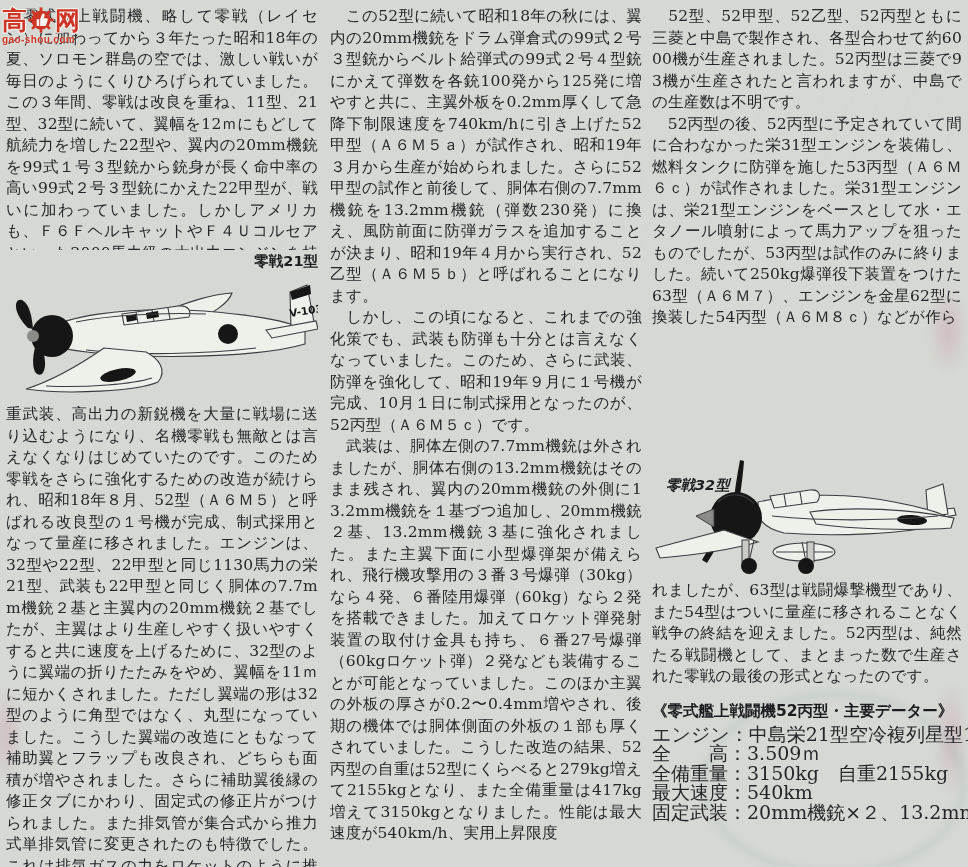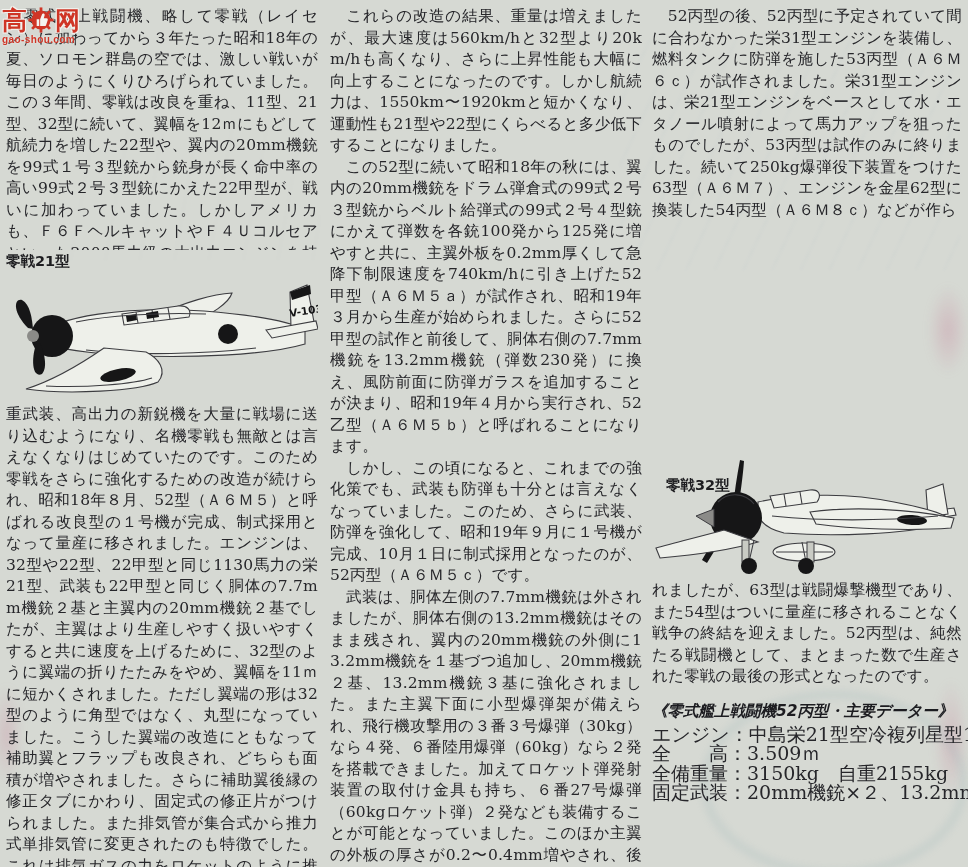--- a/index.html
+++ b/index.html
@@ -40,35 +40,36 @@
     text-align:justify;
     word-break:break-all;
     letter-spacing:.2px;
   }
   .clip-top-left{height:244px;overflow:hidden;}
   .clip-top-right{height:448px;overflow:hidden;}
 
   
   .figure{position:relative;}
   .fig-21{height:150px;margin:2px 0 2px 0;}
-  .fig-32{height:122px;margin:2px 0 2px 0;}
+  .fig-32{height:122px;margin:2px 0 2px 0;font-style:italic;}
   .fig-label{
     font-family:"DejaVu Sans","Liberation Sans",sans-serif;
     font-weight:bold;font-size:14.5px;color:#1d1d20;
     line-height:18px;
+    text-align:right;
   }
   .fig-32 .fig-label{position:absolute;left:14px;top:20px;z-index:2;}
   .figure svg{display:block;}
 
   
   .spec{margin-top:12px;}
   .spec-title{
     font-family:"DejaVu Sans","Liberation Sans",sans-serif;
     font-weight:bold;font-size:15.5px;line-height:22px;color:#1c1c20;
-    margin-bottom:3px;white-space:nowrap;font-style:italic;
+    margin-bottom:3px;white-space:nowrap;
   }
   .spec-row{font-size:19px;line-height:19.6px;white-space:nowrap;}
   .spec-label{display:inline-block;min-width:62px;}
 
   
   .wm{position:absolute;left:2px;top:7px;z-index:5;line-height:1;}
   .wm-row{display:flex;align-items:center;gap:1px;}
   .wm-kanji{
     font-family:"DejaVu Sans","Liberation Sans",sans-serif;
     font-weight:bold;font-size:25px;color:#cf3526;
@@ -158,28 +159,28 @@
         <path class="skin" d="M98,78 C72,96 42,112 20,119 C62,125 132,121 152,112 C162,100 152,88 140,82 Z"></path>
         <path class="ink" d="M40,116 C80,118 128,114 146,108"></path>
         <ellipse class="dark" cx="112" cy="105" rx="18" ry="6" transform="rotate(-12 112 105)"></ellipse>
       </svg>
     </div>
 
     <p class="body">重武装、高出力の新鋭機を大量に戦場に送り込むようになり、名機零戦も無敵とは言えなくなりはじめていたのです。このため零戦をさらに強化するための改造が続けられ、昭和18年８月、52型（Ａ６Ｍ５）と呼ばれる改良型の１号機が完成、制式採用となって量産に移されました。エンジンは、32型や22型、22甲型と同じ1130馬力の栄21型、武装も22甲型と同じく胴体の7.7mm機銃２基と主翼内の20mm機銃２基でしたが、主翼はより生産しやすく扱いやすくすると共に速度を上げるために、32型のように翼端の折りたたみをやめ、翼幅を11ｍに短かくされました。ただし翼端の形は32型のように角型ではなく、丸型になっていました。こうした翼端の改造にともなって補助翼とフラップも改良され、どちらも面積が増やされました。さらに補助翼後縁の修正タブにかわり、固定式の修正片がつけられました。また排気管が集合式から推力式単排気管に変更されたのも特徴でした。これは排気ガスの力をロケットのように推進力に役立て少しでもスピードアップをさせようということからでした。</p>
   </div>
 
   <div class="col col-mid">
-    <p class="body">　これらの改造の結果、重量は増えましたが、最大速度は560km/hと32型より20km/hも高くなり、さらに上昇性能も大幅に向上することになったのです。しかし航続力は、1550km〜1920kmと短かくなり、運動性も21型や22型にくらべると多少低下することになりました。</p>
     <p class="body">　この52型に続いて昭和18年の秋には、翼内の20mm機銃をドラム弾倉式の99式２号３型銃からベルト給弾式の99式２号４型銃にかえて弾数を各銃100発から125発に増やすと共に、主翼外板を0.2mm厚くして急降下制限速度を740km/hに引き上げた52甲型（Ａ６Ｍ５ａ）が試作され、昭和19年３月から生産が始められました。さらに52甲型の試作と前後して、胴体右側の7.7mm機銃を13.2mm機銃（弾数230発）に換え、風防前面に防弾ガラスを追加することが決まり、昭和19年４月から実行され、52乙型（Ａ６Ｍ５ｂ）と呼ばれることになります。</p>
     <p class="body">　しかし、この頃になると、これまでの強化策でも、武装も防弾も十分とは言えなくなっていました。このため、さらに武装、防弾を強化して、昭和19年９月に１号機が完成、10月１日に制式採用となったのが、52丙型（Ａ６Ｍ５ｃ）です。</p>
     <p class="body">　武装は、胴体左側の7.7mm機銃は外されましたが、胴体右側の13.2mm機銃はそのまま残され、翼内の20mm機銃の外側に13.2mm機銃を１基づつ追加し、20mm機銃２基、13.2mm機銃３基に強化されました。また主翼下面に小型爆弾架が備えられ、飛行機攻撃用の３番３号爆弾（30kg）なら４発、６番陸用爆弾（60kg）なら２発を搭載できました。加えてロケット弾発射装置の取付け金具も持ち、６番27号爆弾（60kgロケット弾）２発なども装備することが可能となっていました。このほか主翼の外板の厚さが0.2〜0.4mm増やされ、後期の機体では胴体側面の外板の１部も厚くされていました。こうした改造の結果、52丙型の自重は52型にくらべると279kg増えて2155kgとなり、また全備重量は417kg増えて3150kgとなりました。性能は最大速度が540km/h、実用上昇限度</p>
   </div>
 
   <div class="col col-right">
     <div class="clip-top-right">
+      <p class="body">　52型、52甲型、52乙型、52丙型ともに三菱と中島で製作され、各型合わせて約6000機が生産されました。52丙型は三菱で93機が生産されたと言われますが、中島での生産数は不明です。</p>
       <p class="body">　52丙型の後、52丙型に予定されていて間に合わなかった栄31型エンジンを装備し、燃料タンクに防弾を施した53丙型（Ａ６Ｍ６ｃ）が試作されました。栄31型エンジンは、栄21型エンジンをベースとして水・エタノール噴射によって馬力アップを狙ったものでしたが、53丙型は試作のみに終りました。続いて250kg爆弾役下装置をつけた63型（Ａ６Ｍ７）、エンジンを金星62型に換装した54丙型（Ａ６Ｍ８ｃ）などが作ら</p>
     </div>
 
     <div class="figure fig-32">
       <div class="fig-label">零戦32型</div>
       <svg viewBox="0 0 310 122" width="310" height="122">
 
         <path class="dark" d="M88,4 C85,20 82,38 81,54 L86,55 C88,40 91,20 92,5 Z"></path>
         <path class="dark" d="M72,66 C64,80 56,94 50,104 L55,107 C62,96 70,82 77,69 Z"></path>
 
@@ -214,17 +215,18 @@
       </svg>
     </div>
 
     <p class="body">れましたが、63型は戦闘爆撃機型であり、また54型はついに量産に移されることなく戦争の終結を迎えました。52丙型は、純然たる戦闘機として、まとまった数で生産された零戦の最後の形式となったのです。</p>
 
     <div class="spec">
       <div class="spec-title">《零式艦上戦闘機52丙型・主要データー》</div>
       <div class="spec-row"><span class="spec-label">エンジン</span><span>：</span><span class="spec-value">中島栄21型空冷複列星型14気筒</span></div>
       <div class="spec-row"><span class="spec-label">全　　高</span><span>：</span><span class="spec-value">3.509ｍ</span></div>
       <div class="spec-row"><span class="spec-label">全備重量</span><span>：</span><span class="spec-value">3150kg　自重2155kg</span></div>
+      <div class="spec-row"><span class="spec-label">最大速度</span><span>：</span><span class="spec-value">540km</span></div>
       <div class="spec-row"><span class="spec-label">固定武装</span><span>：</span><span class="spec-value">20mm機銃×２、13.2mm機銃×３</span></div>
     </div>
   </div>
 
 </div>
 
 </body></html>

